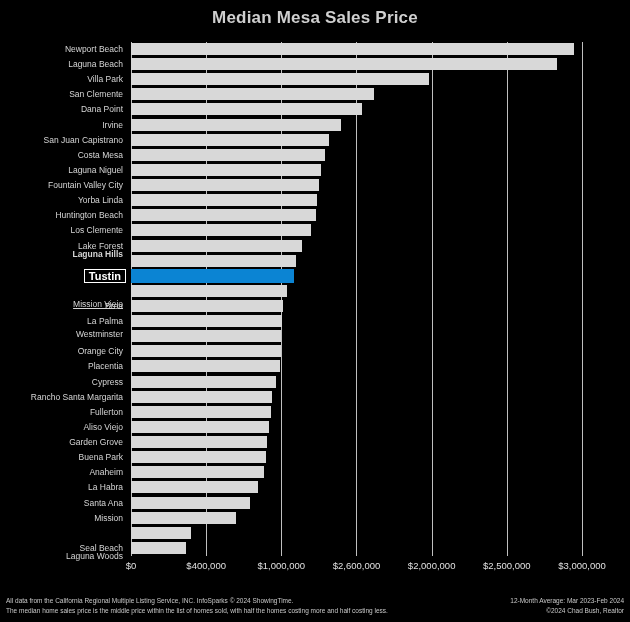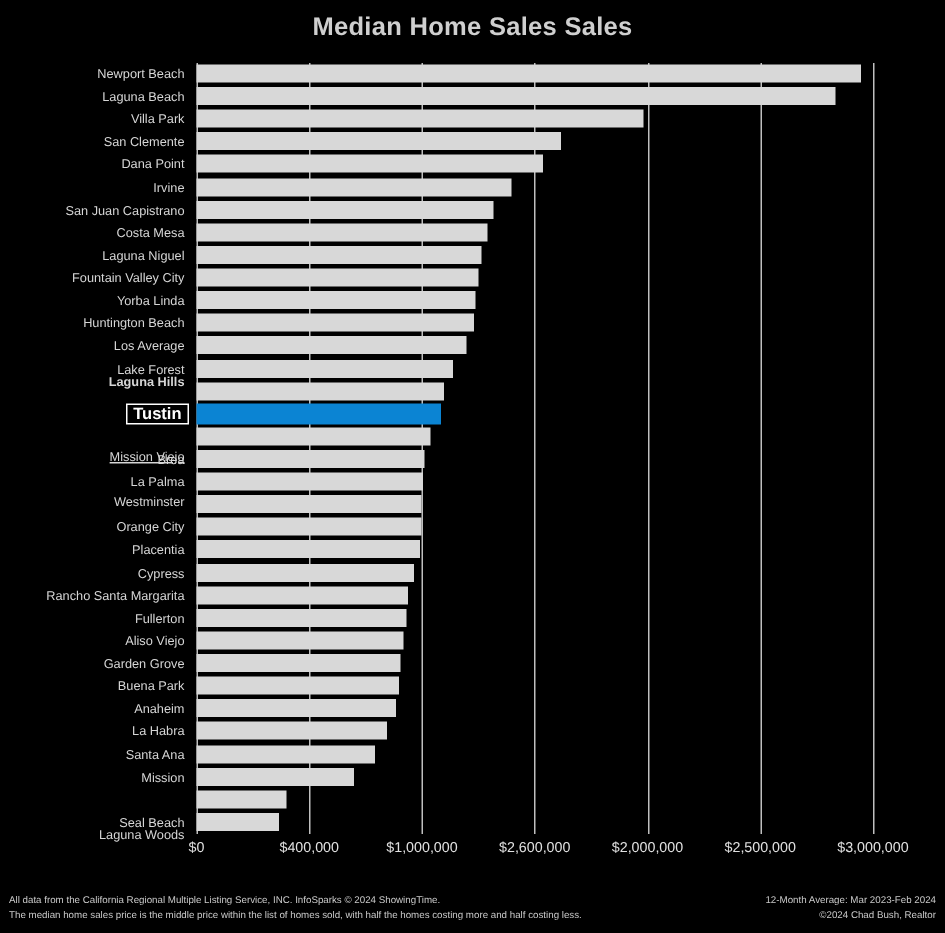--- a/index.html
+++ b/index.html
@@ -128,36 +128,36 @@
     align-items: baseline;
   }
   .footer-left { text-align: left; }
   .footer-right { text-align: right; }
 </style>
 </head>
 <body>
 
 <div id="chart-root">
 
-  <div class="chart-title">Median Home Sales Sales</div>
+  <div class="chart-title">Median Mesa Sales Price</div>
 
   <div class="ylabels" id="ylabels">
       <div class="yl" style="top: 0px;">Newport Beach</div>
       <div class="yl" style="top: 15.1176px;">Laguna Beach</div>
       <div class="yl" style="top: 30.2353px;">Villa Park</div>
       <div class="yl" style="top: 45.3529px;">San Clemente</div>
       <div class="yl" style="top: 60.4706px;">Dana Point</div>
       <div class="yl" style="top: 75.5882px;">Irvine</div>
       <div class="yl" style="top: 90.7059px;">San Juan Capistrano</div>
       <div class="yl" style="top: 105.824px;">Costa Mesa</div>
       <div class="yl" style="top: 120.941px;">Laguna Niguel</div>
       <div class="yl" style="top: 136.059px;">Fountain Valley City</div>
       <div class="yl" style="top: 151.176px;">Yorba Linda</div>
       <div class="yl" style="top: 166.294px;">Huntington Beach</div>
-      <div class="yl" style="top: 181.412px;">Los Average</div>
+      <div class="yl" style="top: 181.412px;">Los Clemente</div>
       <div class="yl" style="top: 196.529px;">Lake Forest</div>
       <div class="yl" style="top: 205px; font-weight: bold;">Laguna Hills</div>
       <div class="yl highlight" style="top: 226.765px;">Tustin</div>
       <div class="yl" style="top: 255px; text-decoration: underline;">Mission Viejo</div>
       <div class="yl" style="top: 257px;">Brea</div>
       <div class="yl" style="top: 272.118px;">La Palma</div>
       <div class="yl" style="top: 285px;">Westminster</div>
       <div class="yl" style="top: 302.353px;">Orange City</div>
       <div class="yl" style="top: 317.471px;">Placentia</div>
       <div class="yl" style="top: 332.588px;">Cypress</div>

